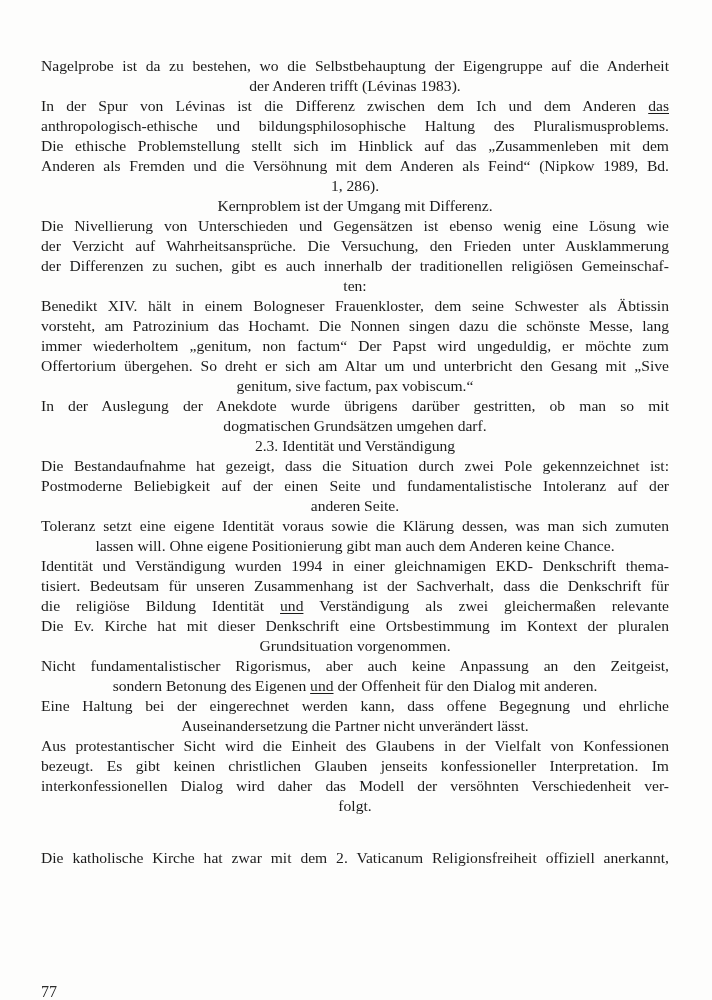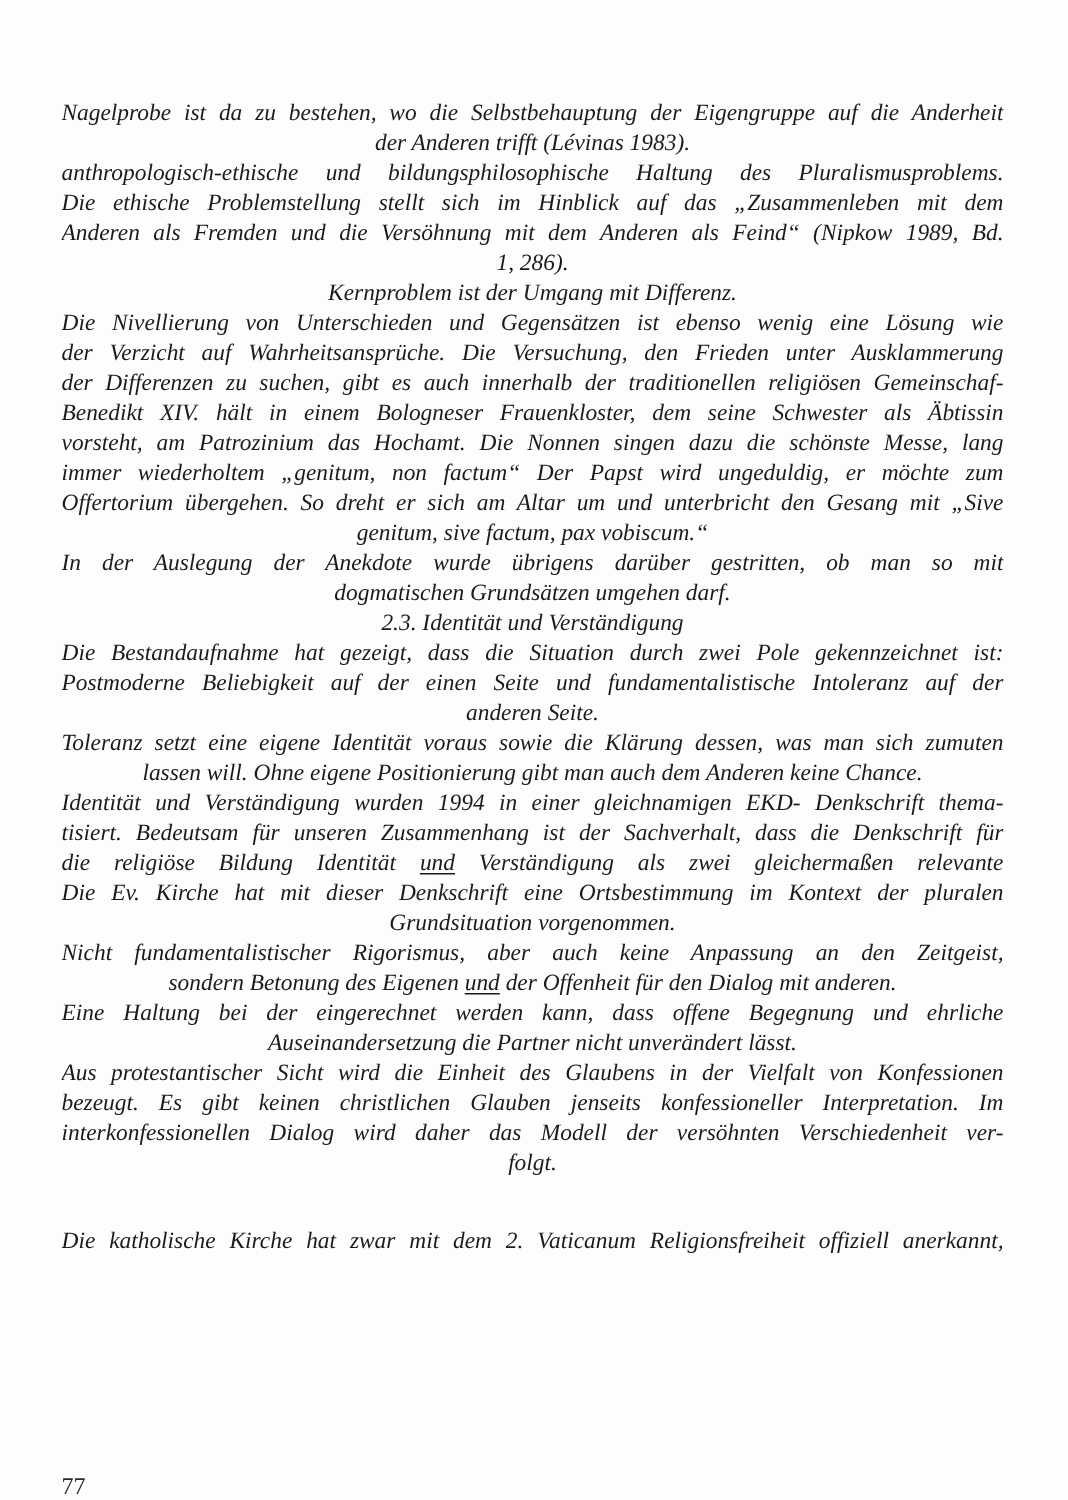--- a/index.html
+++ b/index.html
@@ -12,23 +12,22 @@
     width: 712px;
     height: 1000px;
     background: #fdfdfc;
     font-family: "Liberation Serif", "DejaVu Serif", serif;
     color: #1b1b1b;
     overflow: hidden;
   }
   .text-block {
     position: absolute;
     left: 41px;
-    top: 66px;
+    top: 56px;
     width: 628px;
-    font-style: italic;
   }
   .line {
     height: 20px;
     line-height: 20px;
     font-size: 15.6px;
     overflow: hidden;
     text-align: center;
   }
   .line.j {
     text-align: justify;
@@ -55,28 +54,30 @@
     margin-top: 32px;
   }
 </style>
 </head>
 <body>
 
 <div class="page">
   <div class="text-block">
       <div class="line j"><span>Nagelprobe ist da zu bestehen, wo die Selbstbehauptung der Eigengruppe auf die Anderheit</span></div>
       <div class="line"><span>der Anderen trifft (Lévinas 1983).</span></div>
+      <div class="line j"><span>In der Spur von Lévinas ist die Differenz zwischen dem Ich und dem Anderen </span><span class="u">das</span></div>
       <div class="line j"><span>anthropologisch-ethische und bildungsphilosophische Haltung des Pluralismusproblems.</span></div>
       <div class="line j"><span>Die ethische Problemstellung stellt sich im Hinblick auf das „Zusammenleben mit dem</span></div>
       <div class="line j"><span>Anderen als Fremden und die Versöhnung mit dem Anderen als Feind“ (Nipkow 1989, Bd.</span></div>
       <div class="line"><span>1, 286).</span></div>
       <div class="line"><span>Kernproblem ist der Umgang mit Differenz.</span></div>
       <div class="line j"><span>Die Nivellierung von Unterschieden und Gegensätzen ist ebenso wenig eine Lösung wie</span></div>
       <div class="line j"><span>der Verzicht auf Wahrheitsansprüche. Die Versuchung, den Frieden unter Ausklammerung</span></div>
       <div class="line j"><span>der Differenzen zu suchen, gibt es auch innerhalb der traditionellen religiösen Gemeinschaf-</span></div>
+      <div class="line"><span>ten:</span></div>
       <div class="line j"><span>Benedikt XIV. hält in einem Bologneser Frauenkloster, dem seine Schwester als Äbtissin</span></div>
       <div class="line j"><span>vorsteht, am Patrozinium das Hochamt. Die Nonnen singen dazu die schönste Messe, lang</span></div>
       <div class="line j"><span>immer wiederholtem „genitum, non factum“ Der Papst wird ungeduldig, er möchte zum</span></div>
       <div class="line j"><span>Offertorium übergehen. So dreht er sich am Altar um und unterbricht den Gesang mit „Sive</span></div>
       <div class="line"><span>genitum, sive factum, pax vobiscum.“</span></div>
       <div class="line j"><span>In der Auslegung der Anekdote wurde übrigens darüber gestritten, ob man so mit</span></div>
       <div class="line"><span>dogmatischen Grundsätzen umgehen darf.</span></div>
       <div class="line heading"><span>2.3. Identität und Verständigung</span></div>
       <div class="line j"><span>Die Bestandaufnahme hat gezeigt, dass die Situation durch zwei Pole gekennzeichnet ist:</span></div>
       <div class="line j"><span>Postmoderne Beliebigkeit auf der einen Seite und fundamentalistische Intoleranz auf der</span></div>

